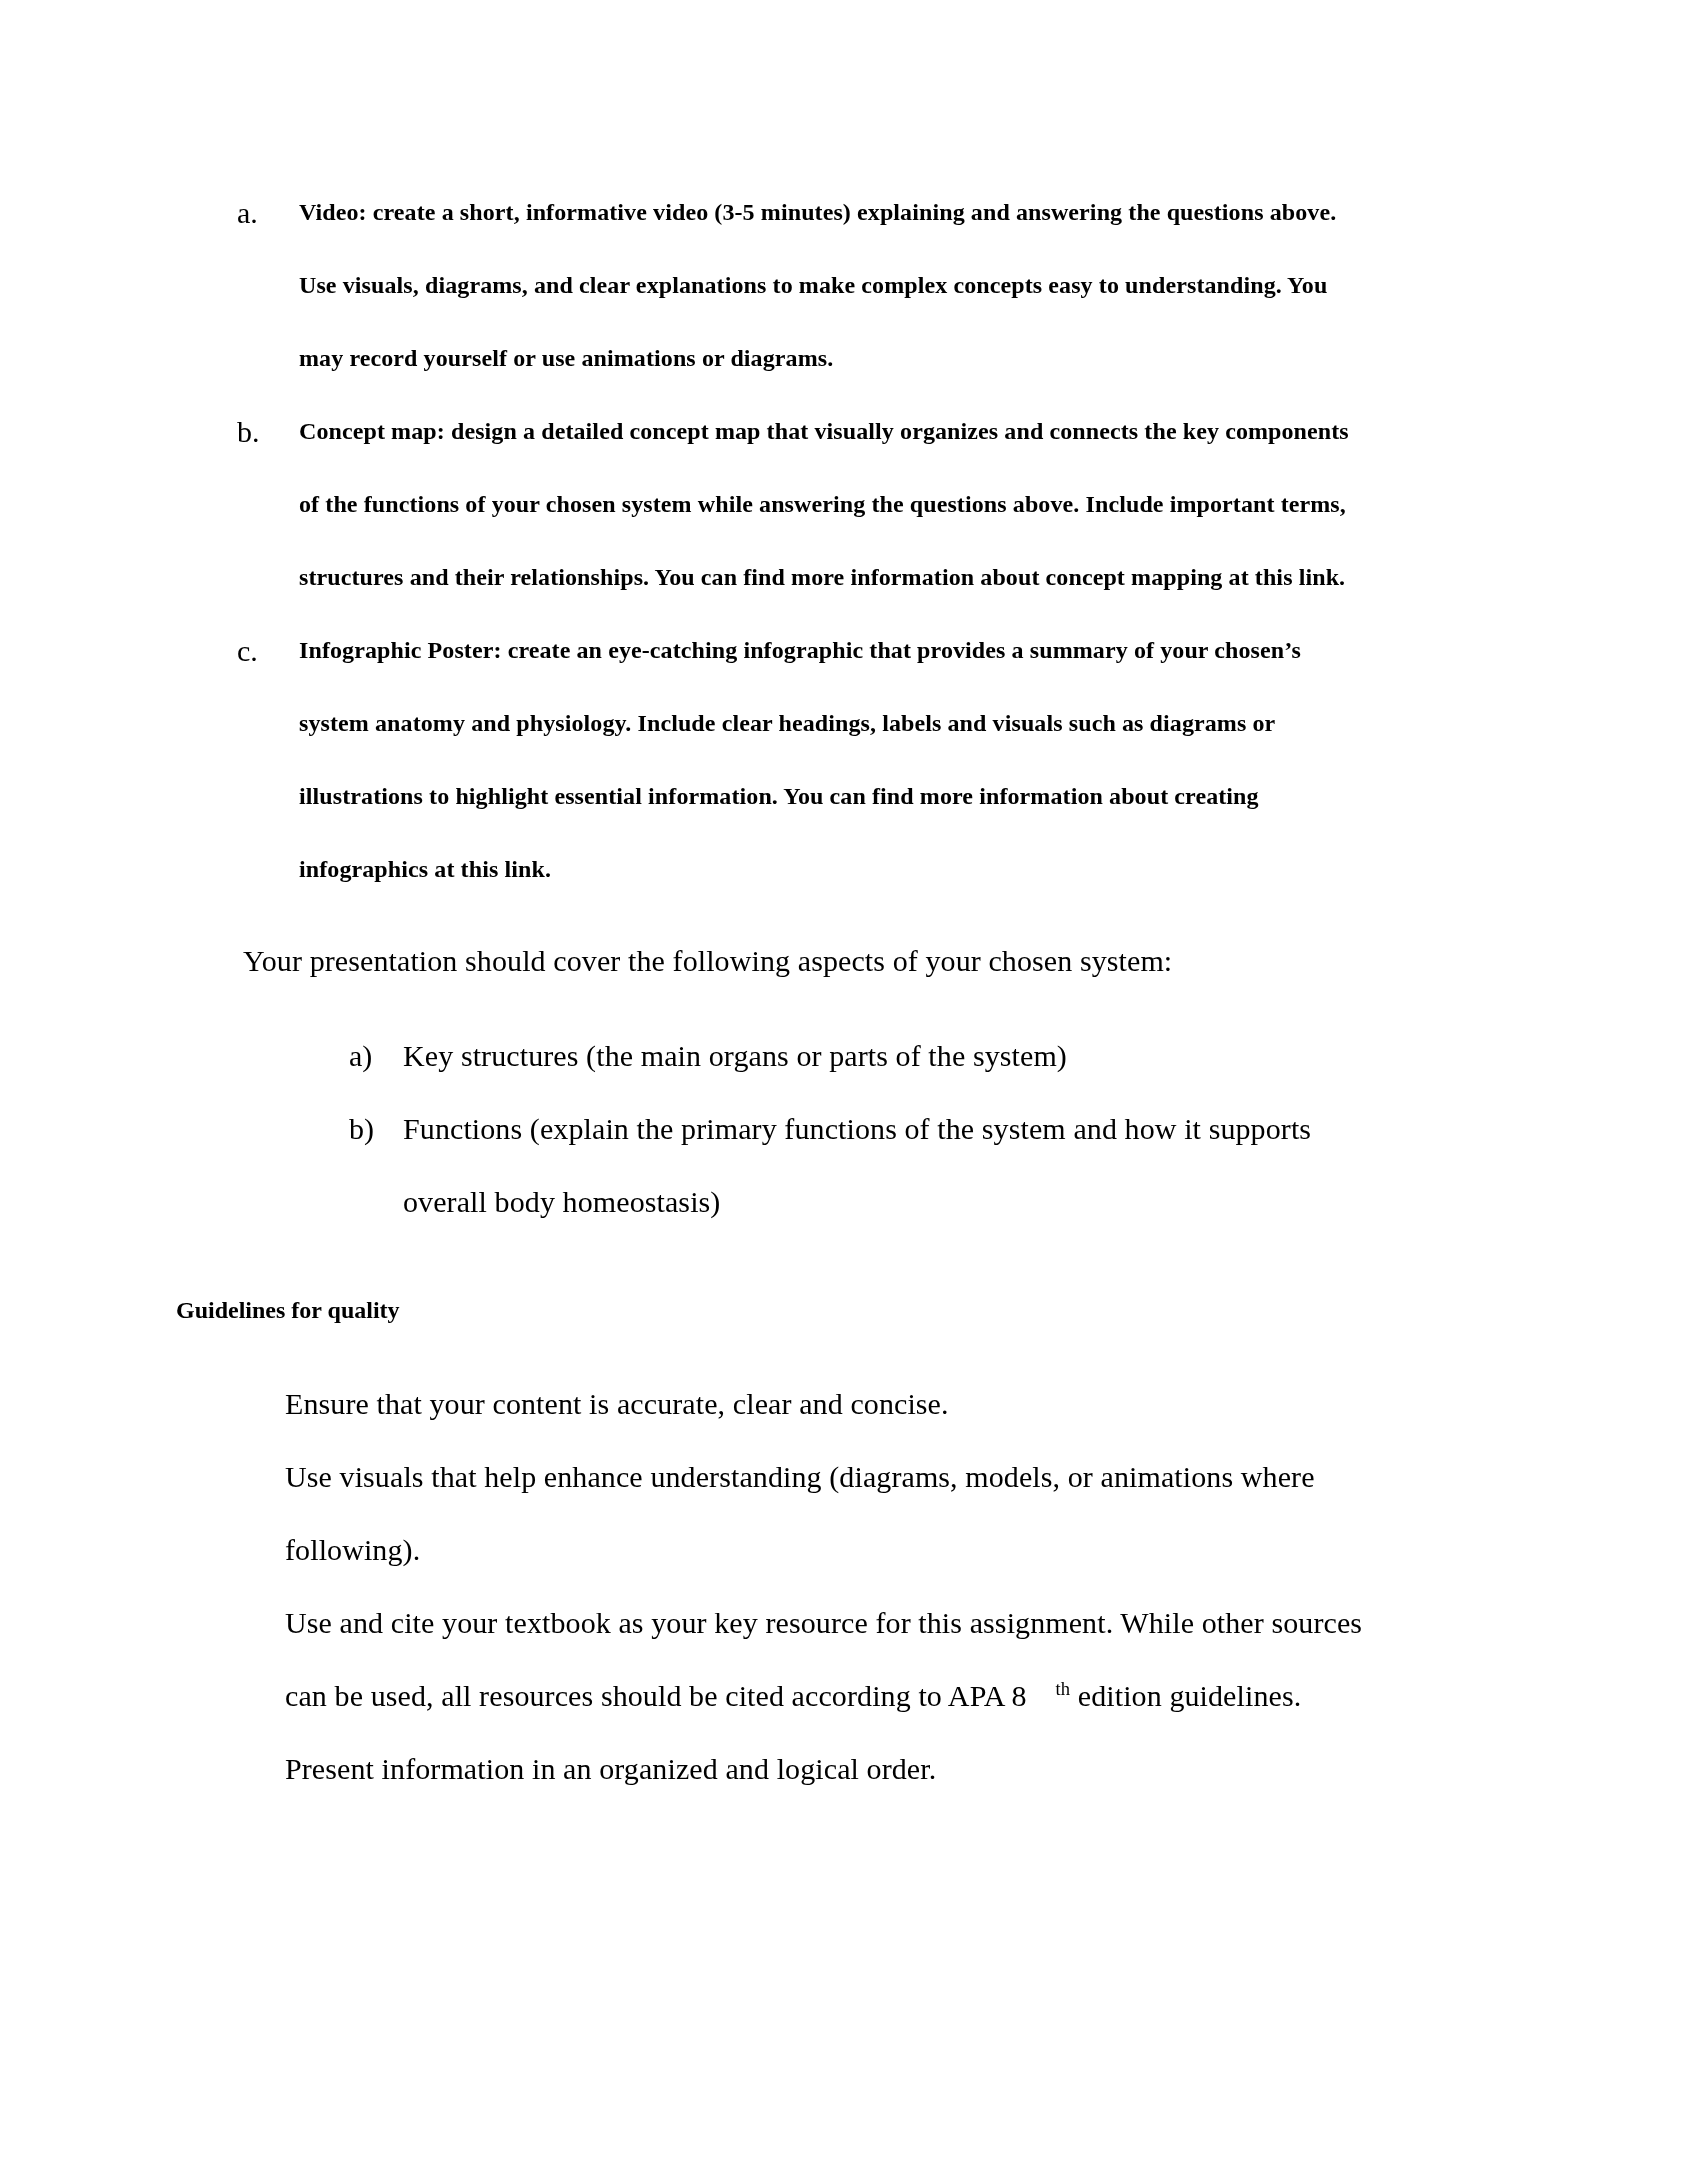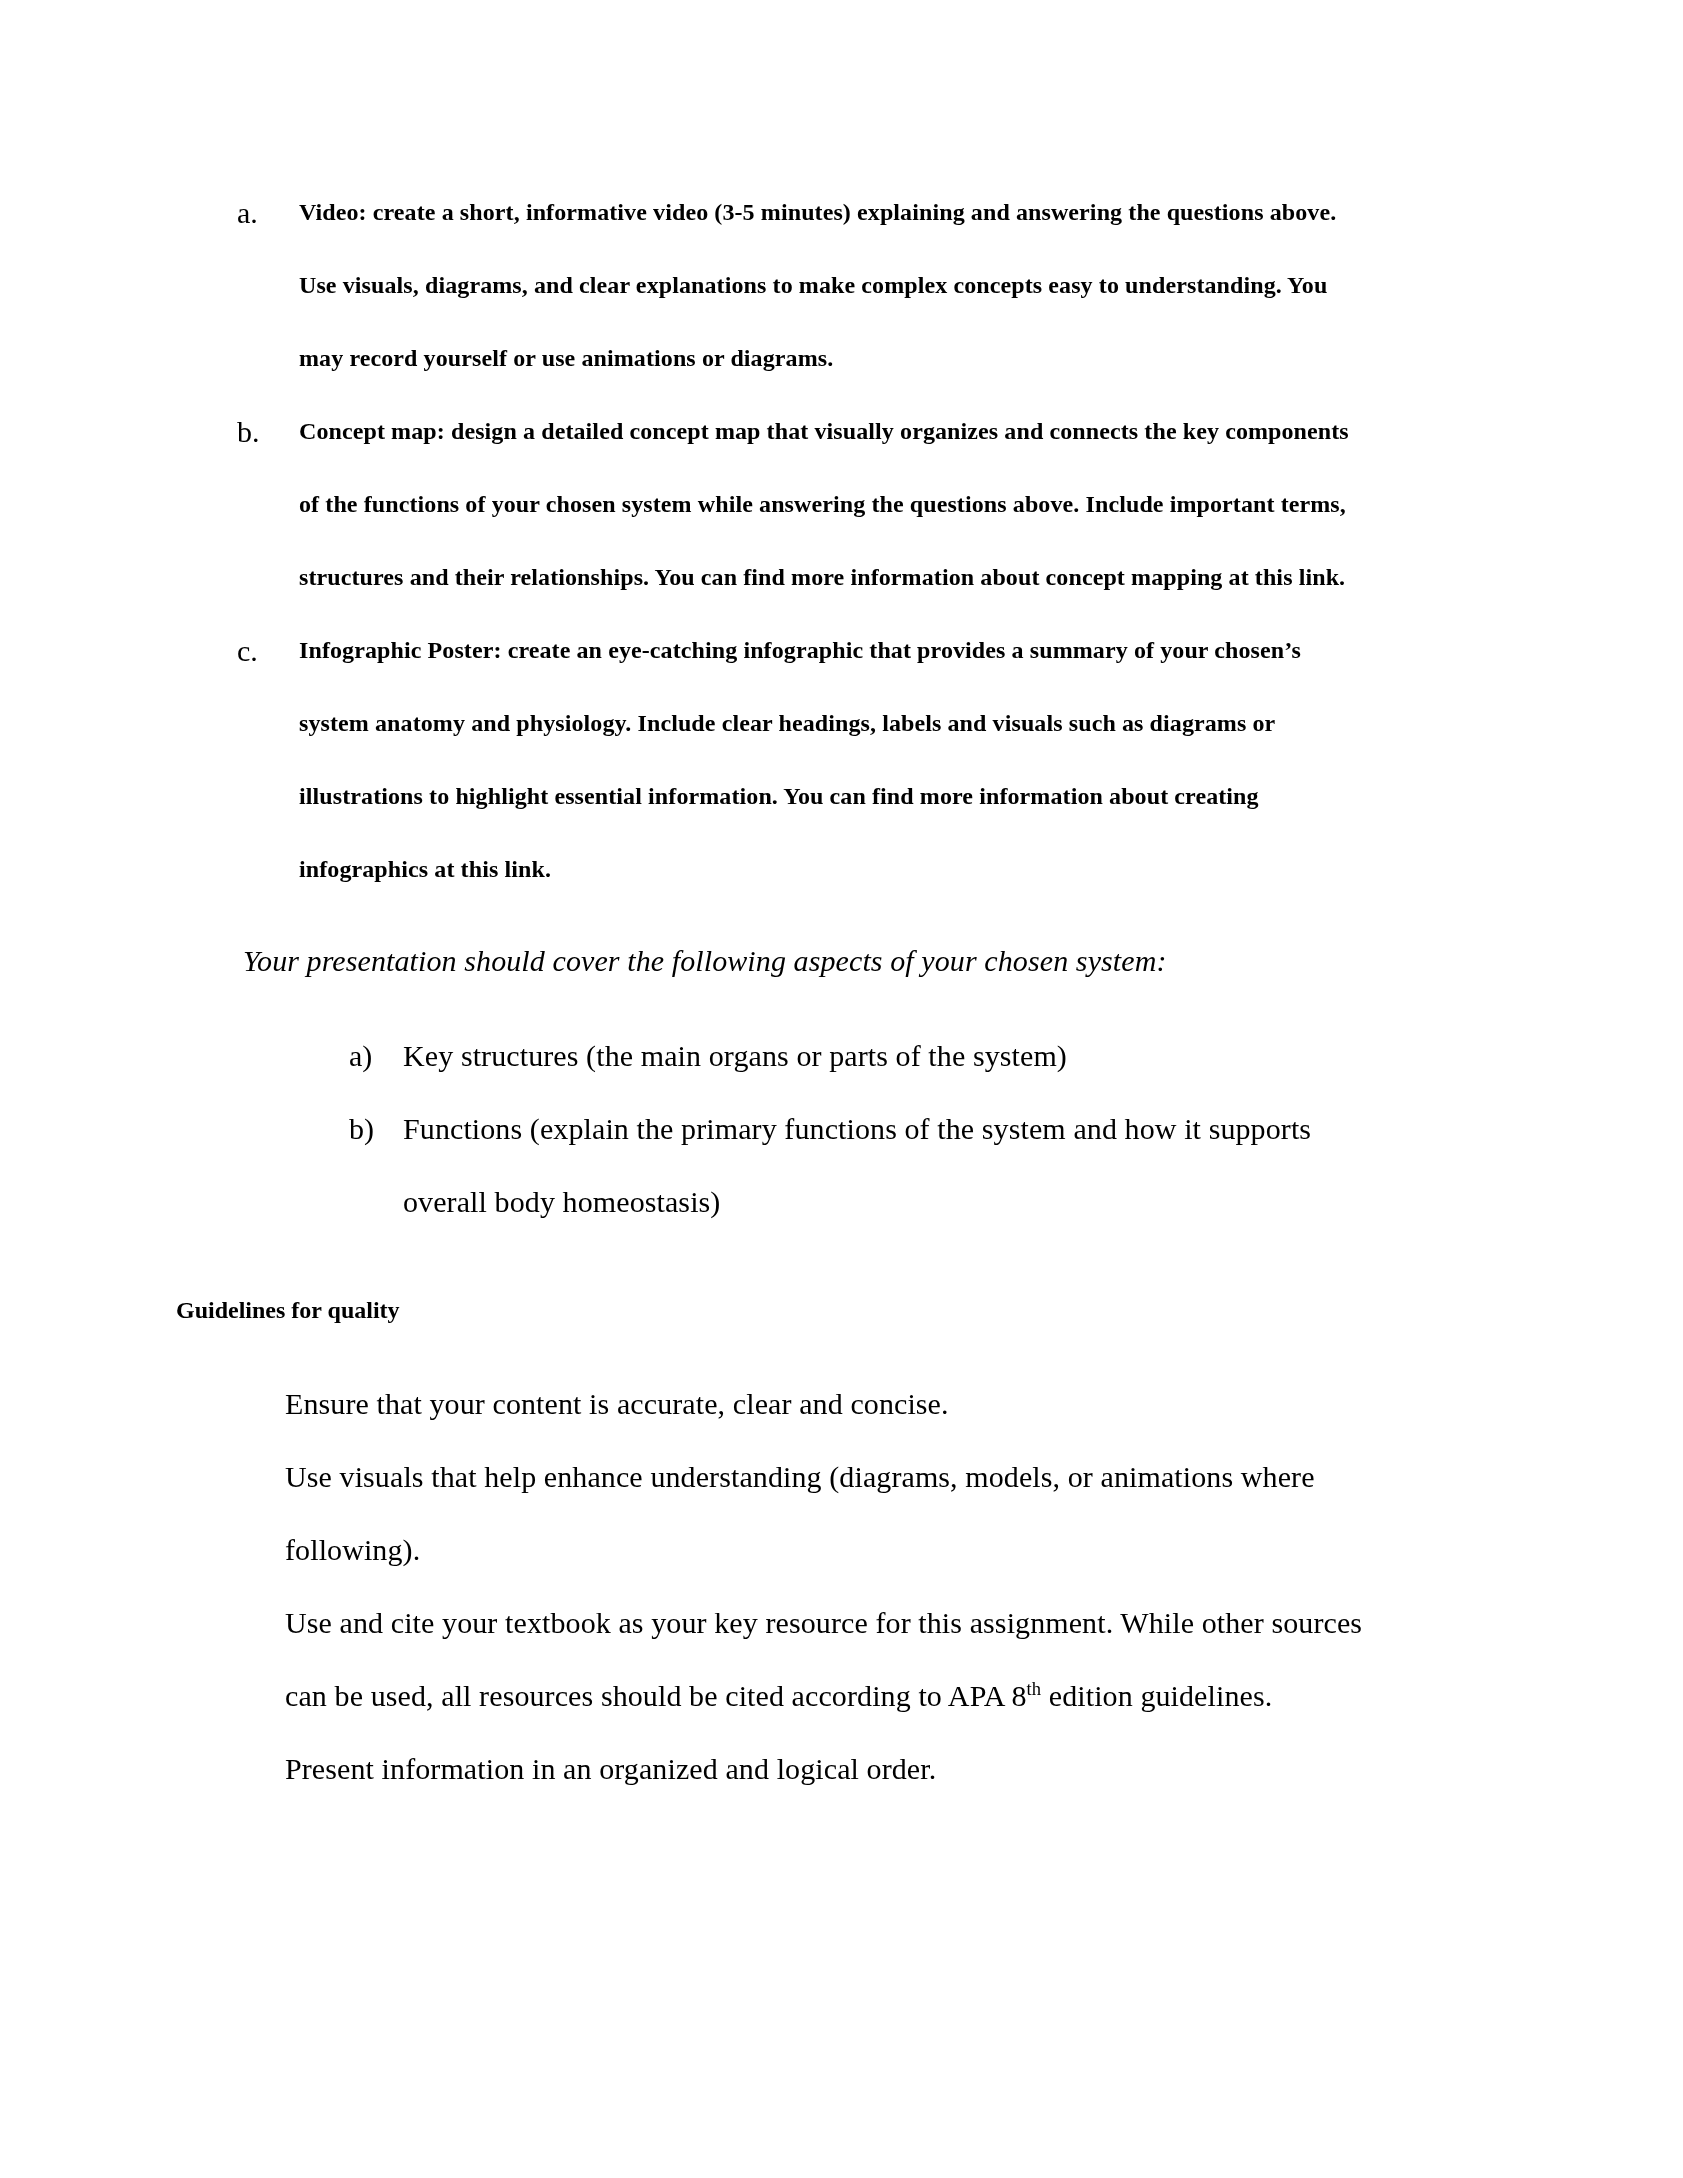--- a/index.html
+++ b/index.html
@@ -85,21 +85,20 @@
     line-height: 73px;
   }
   .paren-body {
     font-size: 30px;
     line-height: 73px;
   }
 
   .intro-para {
     margin: 0 0 0 67px;
     width: 1089px;
-    font-style: italic;
   }
 
   .section-heading {
     font-weight: bold;
     font-size: 24px;
     line-height: 73px;
     margin: 0;
   }
 
   .guideline-block {
@@ -108,20 +107,21 @@
   }
   .guideline-line {
     font-size: 30px;
     line-height: 73px;
   }
 
   sup.ordinal {
     font-size: 0.62em;
     vertical-align: super;
     line-height: 0;
+    margin-left: 29px;
   }
 
   .spacer-small { height: 18px; }
   .spacer-heading-top { height: 36px; }
   .spacer-heading-bottom { height: 20px; }
   .spacer-sublist-top { height: 22px; }
 </style>
 </head>
 <body>
 

